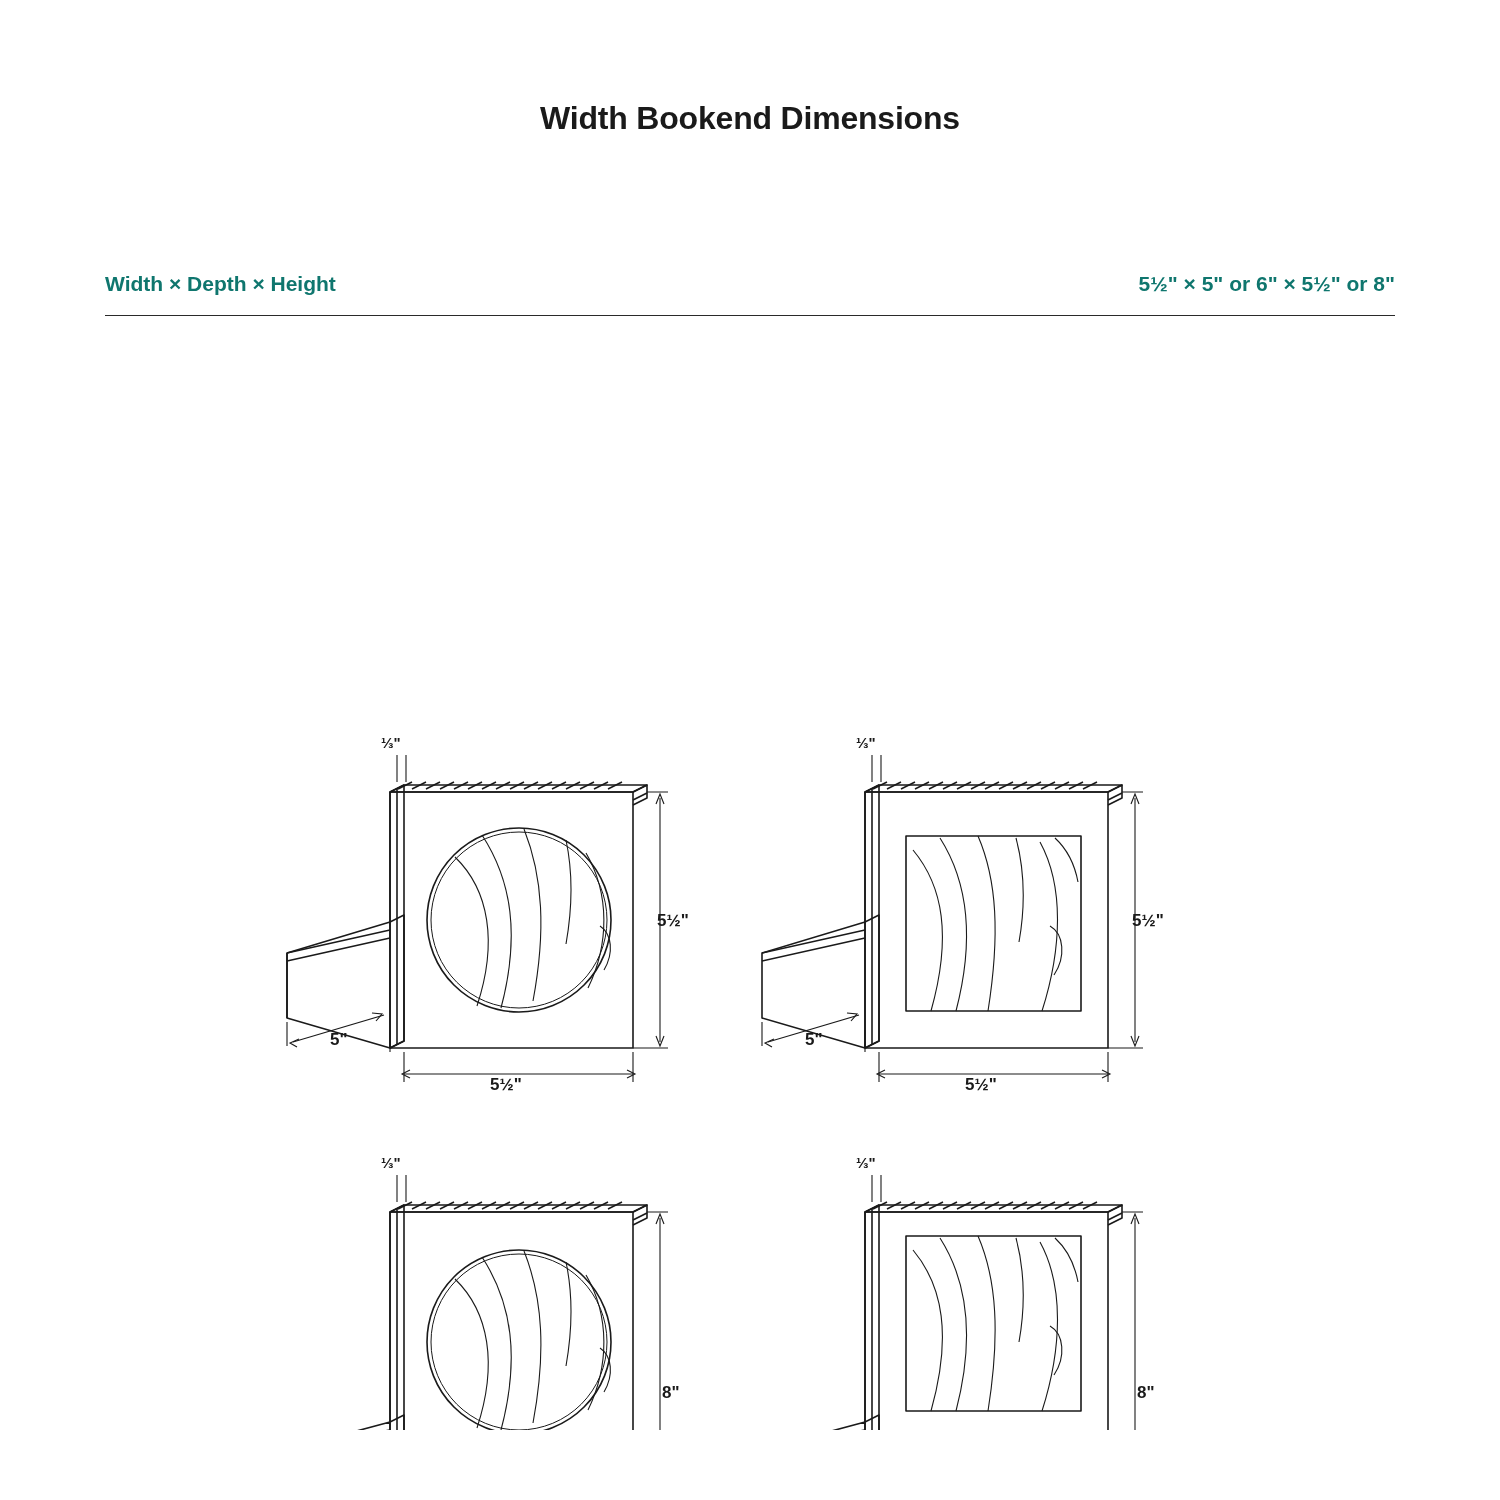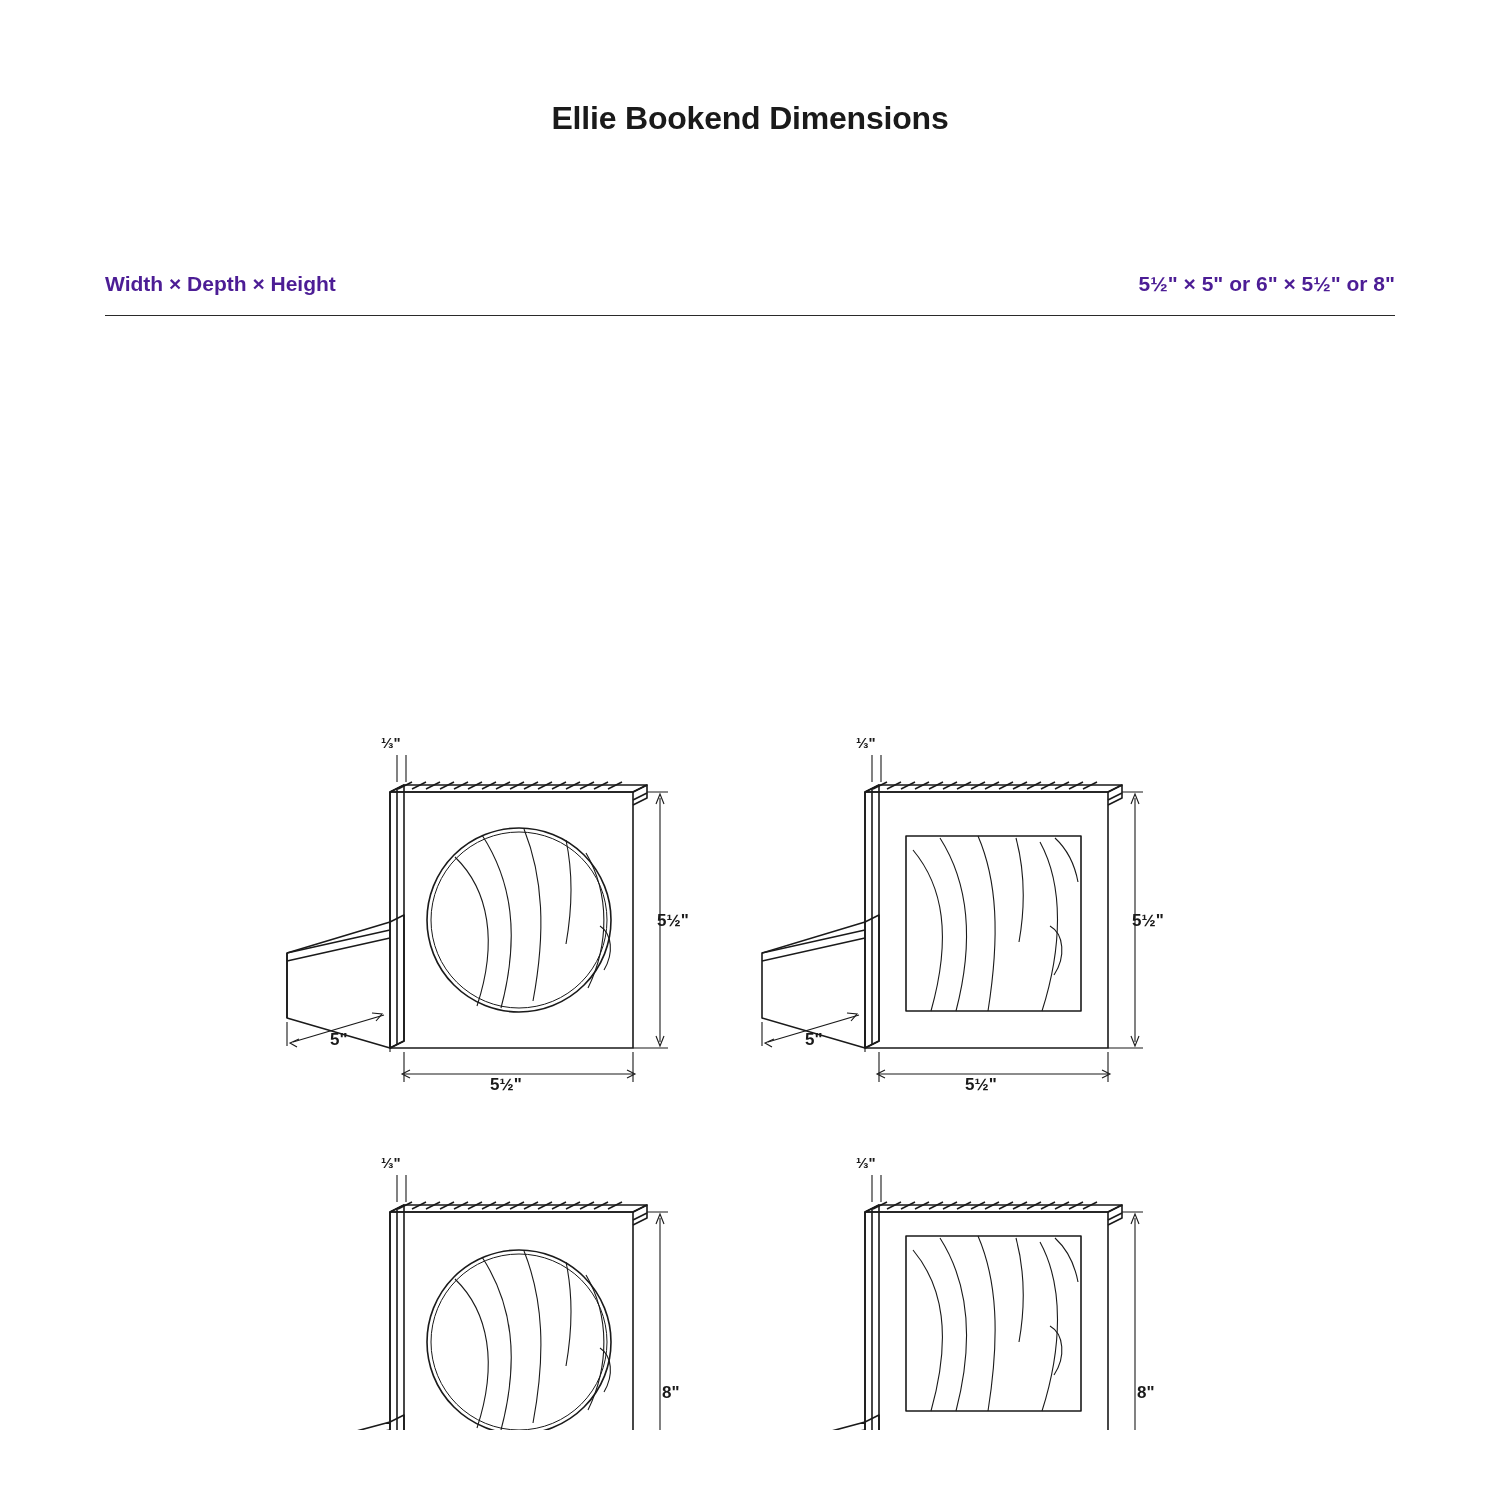--- a/index.html
+++ b/index.html
@@ -33,21 +33,21 @@
   }
   .spec-row {
     position: absolute;
     top: 272px;
     left: 105px;
     width: 1290px;
     display: flex;
     justify-content: space-between;
     align-items: baseline;
     font-size: 21px;
-    color: #4c1d95;
+    color: #0f766e;
   }
   .spec-label {
     font-weight: bold;
   }
   .spec-value {
     font-weight: bold;
   }
   .spec-rule {
     position: absolute;
     top: 315px;
@@ -72,21 +72,21 @@
   }
   text.small {
     font-size: 15px;
   }
 </style>
 </head>
 <body>
 
 <div class="page">
 
-  <div class="title">Ellie Bookend Dimensions</div>
+  <div class="title">Width Bookend Dimensions</div>
 
   <div class="spec-row">
     <div class="spec-label">Width × Depth × Height</div>
     <div class="spec-value">5½" × 5" or 6" × 5½" or 8"</div>
   </div>
   <div class="spec-rule"></div>
 
   <div class="diagram-area">
     <svg width="1500" height="1100" viewBox="0 0 1500 1100" xmlns="http://www.w3.org/2000/svg">
       <defs>

